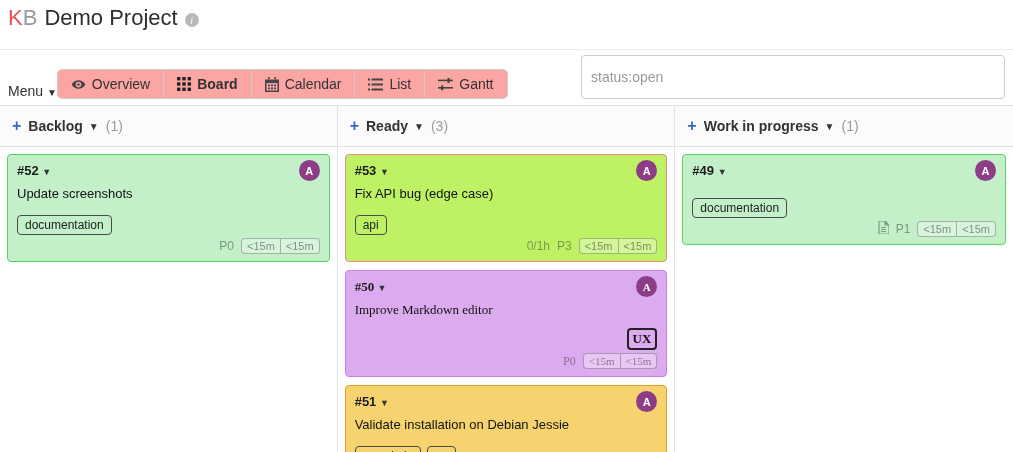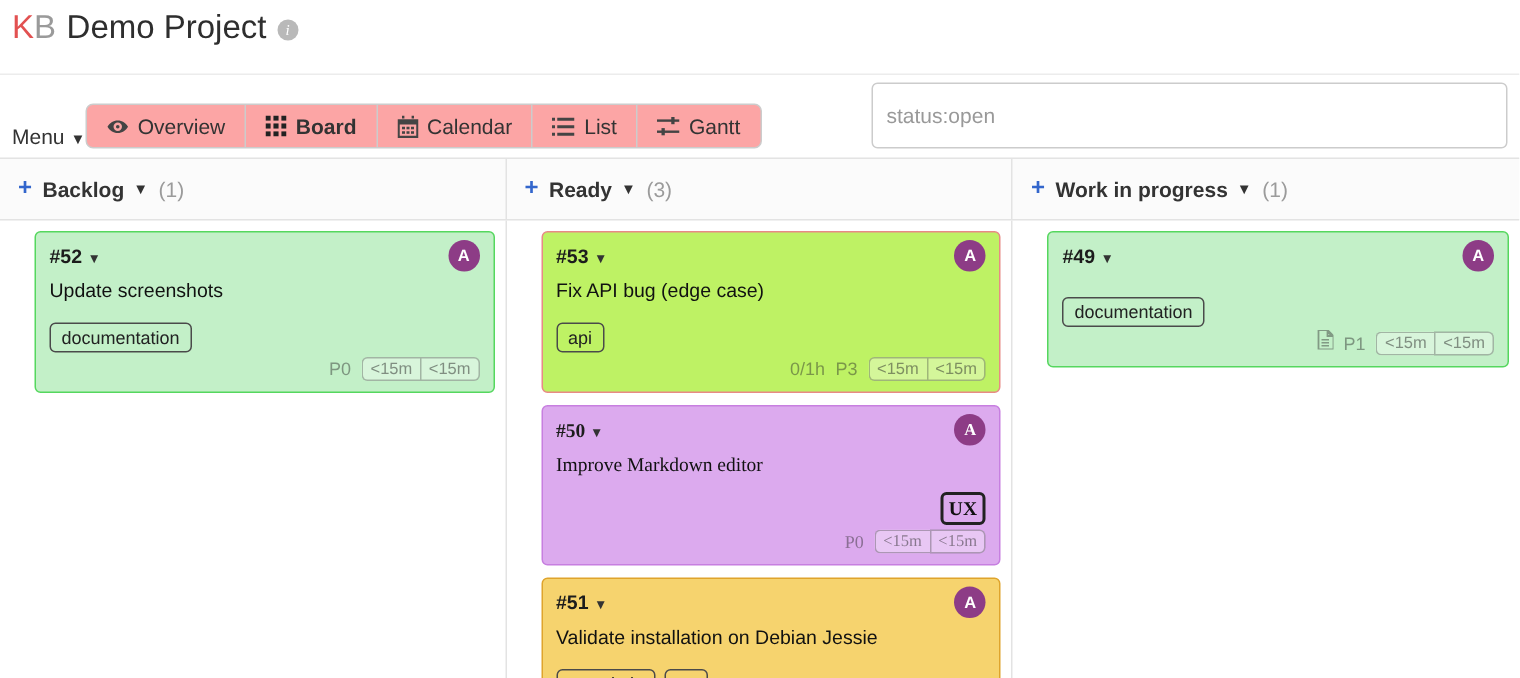--- a/index.html
+++ b/index.html
@@ -39,21 +39,21 @@
   .col-plus { color: #3366cc; font-weight: bold; font-size: 16px; line-height: 1; cursor: pointer; }
   .col-title { font-weight: bold; color: #333; margin-left: 2px; }
   .col-caret { font-size: 10px; color: #333; margin-left: 1px; cursor: pointer; }
   .col-count { color: #9b9b9b; margin-left: 2px; }
 
   .board-body { display: grid; grid-template-columns: 1fr 1fr 1fr; min-height: 341px; }
   .board-col { border-right: 1px solid #e3e3e3; padding: 7px 7px; display: flex; flex-direction: column; gap: 8px; }
   .board-col:last-child { border-right: none; }
 
   
-  .card { border-radius: 4px; border: 1px solid; padding: 5px 9px 6px 9px; cursor: pointer; margin-left: 16px; }
+  .card { border-radius: 4px; border: 1px solid; padding: 5px 9px 6px 9px; cursor: pointer; }
   .card--green  { background: #c3f0c8; border-color: #55d75e; }
   .card--red    { background: #bef264; border-color: #e88a85; }
   .card--purple { background: #dcaaee; border-color: #c77fe0; font-family: Liberation Serif, serif; }
   .card--amber  { background: #f6d36e; border-color: #dfa42c; }
 
   .card-top { display: flex; justify-content: space-between; align-items: flex-start; height: 24px; }
   .card-id { font-size: 13px; font-weight: bold; color: #1c1c1c; padding-top: 3px; }
   .card-id .caret { font-size: 9px; }
   .avatar { width: 21px; height: 21px; border-radius: 50%; background: #8d3c86; color: #fff;
     font-size: 11px; font-weight: bold; display: flex; align-items: center; justify-content: center; }

